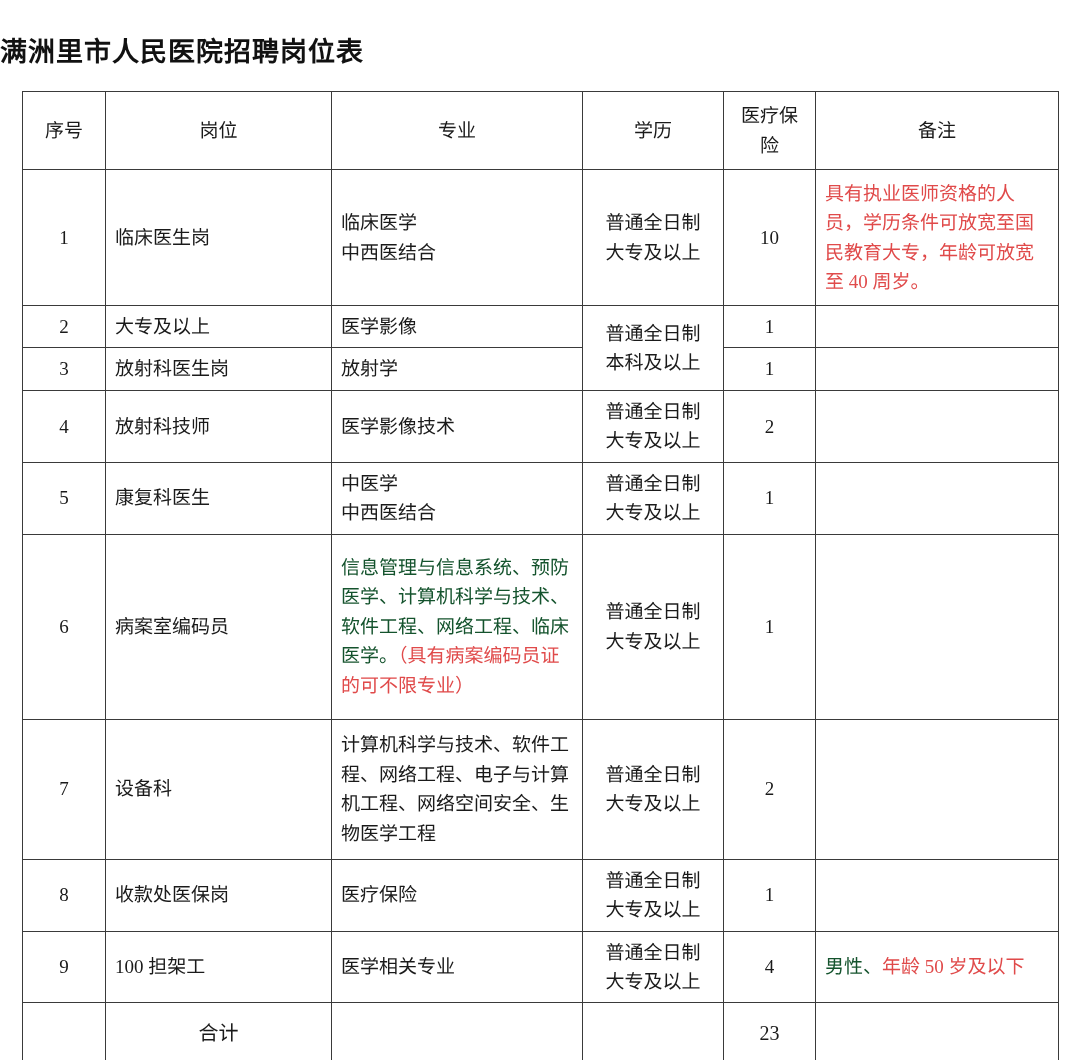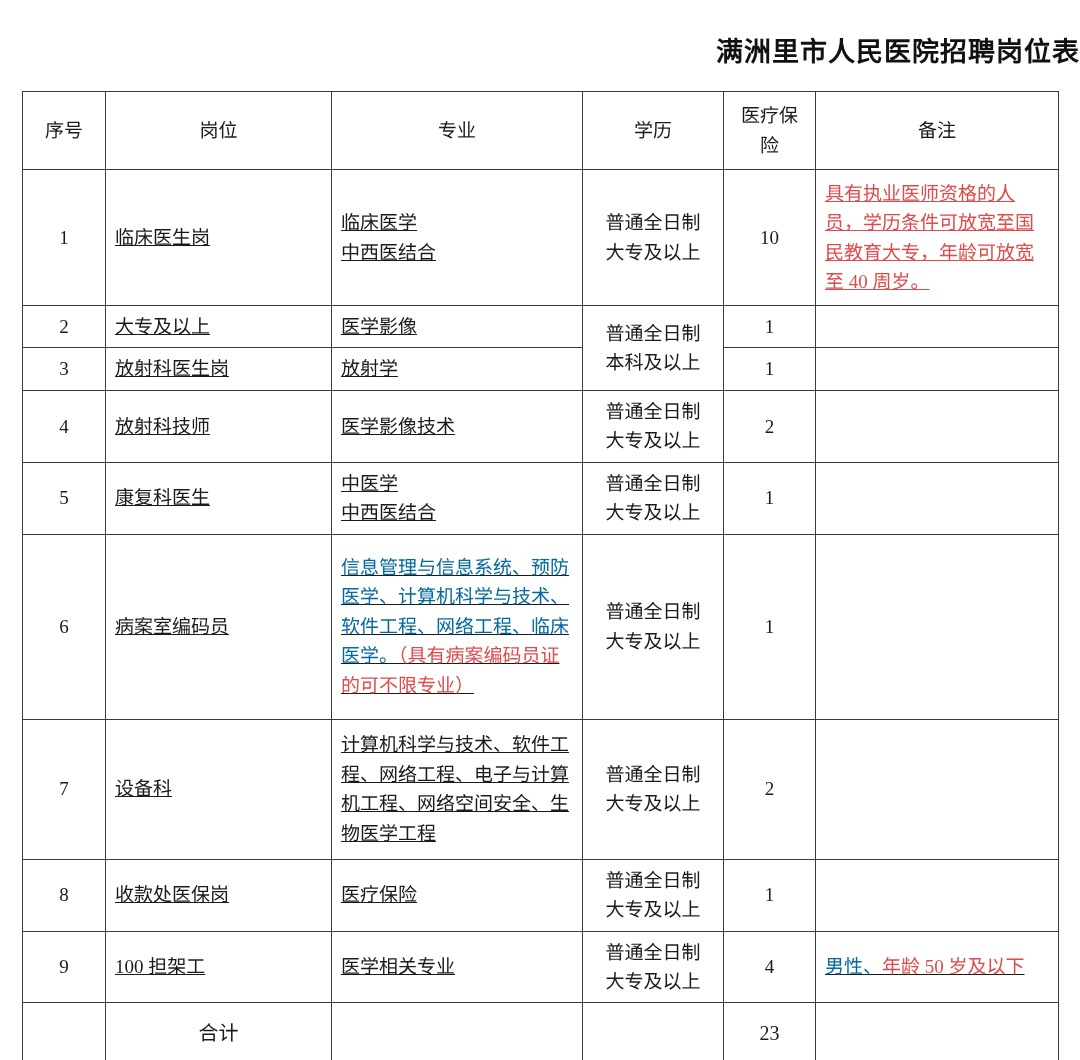--- a/index.html
+++ b/index.html
@@ -15,21 +15,21 @@
     color: #1a1a1a;
     overflow: hidden;
   }
   .page {
     width: 1080px;
     height: 1060px;
     position: relative;
     box-sizing: border-box;
   }
   .doc-title {
-    text-align: right;
+    text-align: left;
     font-size: 27px;
     font-weight: bold;
     letter-spacing: 1px;
     padding-top: 30px;
     padding-bottom: 22px;
     font-family: "Liberation Sans", "DejaVu Sans", sans-serif;
     color: #111111;
   }
   .table-wrap {
     margin: 0 22px 0 22px;
@@ -58,25 +58,25 @@
   col.c-remark  { width: 243px; }
 
   .hdr td {
     height: 78px;
     vertical-align: middle;
   }
   .hdr .ctr { text-align: center; }
   .hdr .lft { text-align: center; }
 
   .cell-center { text-align: center; }
-  .cell-left   { text-align: left; text-decoration: underline; }
+  .cell-left   { text-align: left; }
   .num { font-family: "Liberation Serif", serif; font-size: 19px; }
 
   .red { color: #e04a4a; }
-  .blk { color: #0369a1; }
+  .blk { color: #14532d; }
 
   .multiline { white-space: pre-line; }
 
   .r-tall1 td { height: 136px; }
   .r-small td { height: 36px; }
   .r-med   td { height: 70px; }
   .r-r6    td { height: 185px; }
   .r-r7    td { height: 140px; margin-top: 26px; }
   .r-total td { height: 62px; }
 

